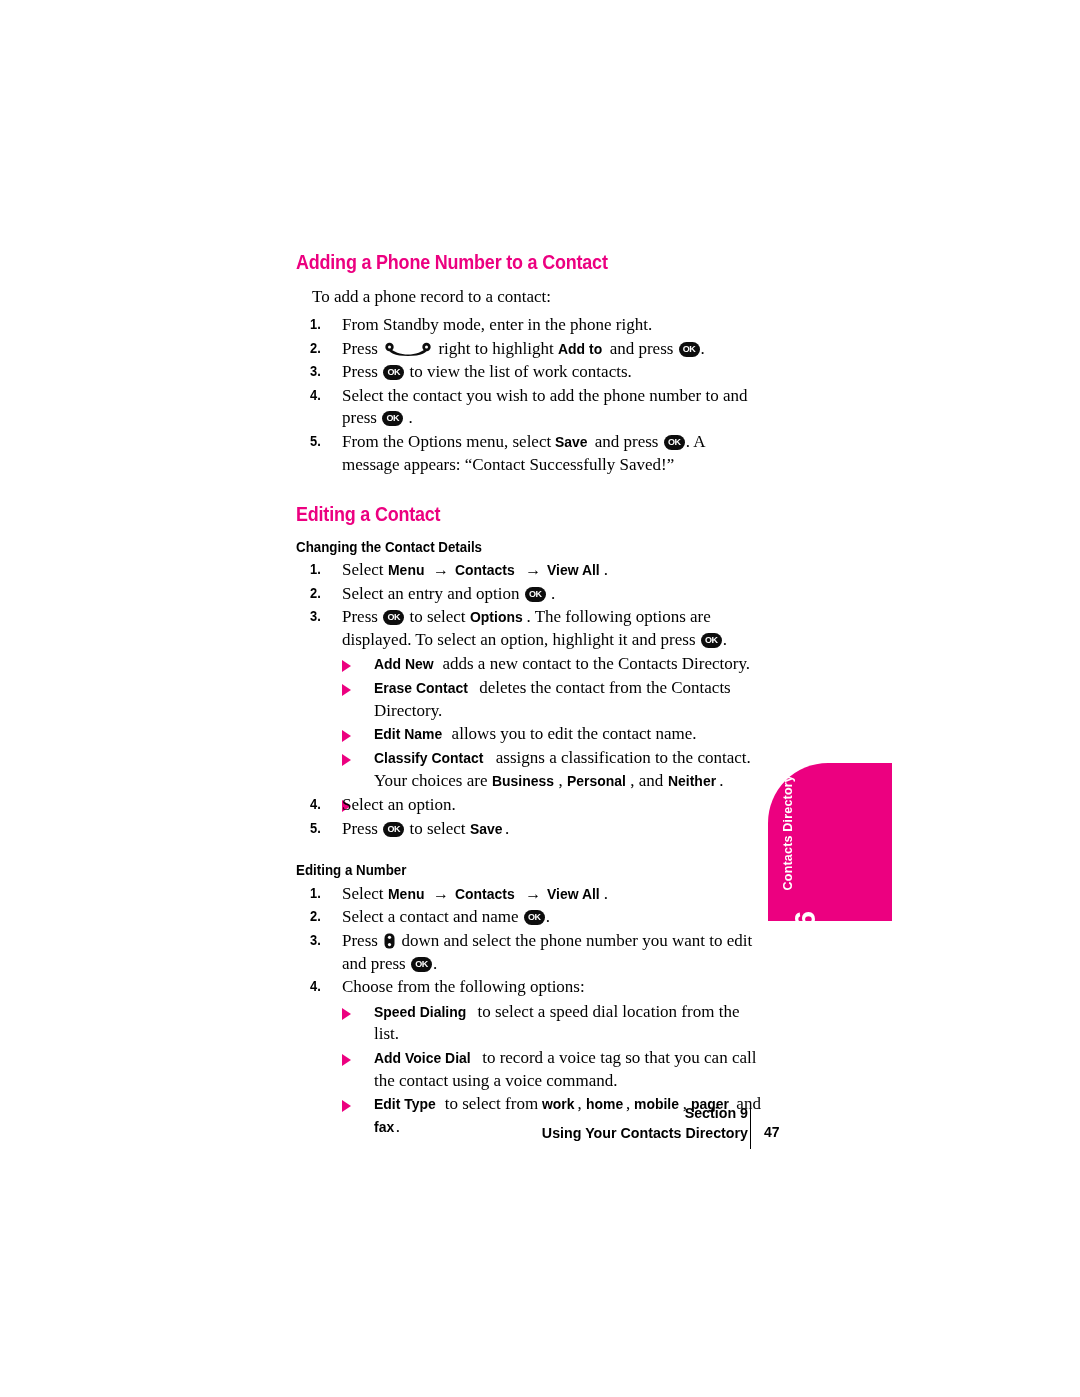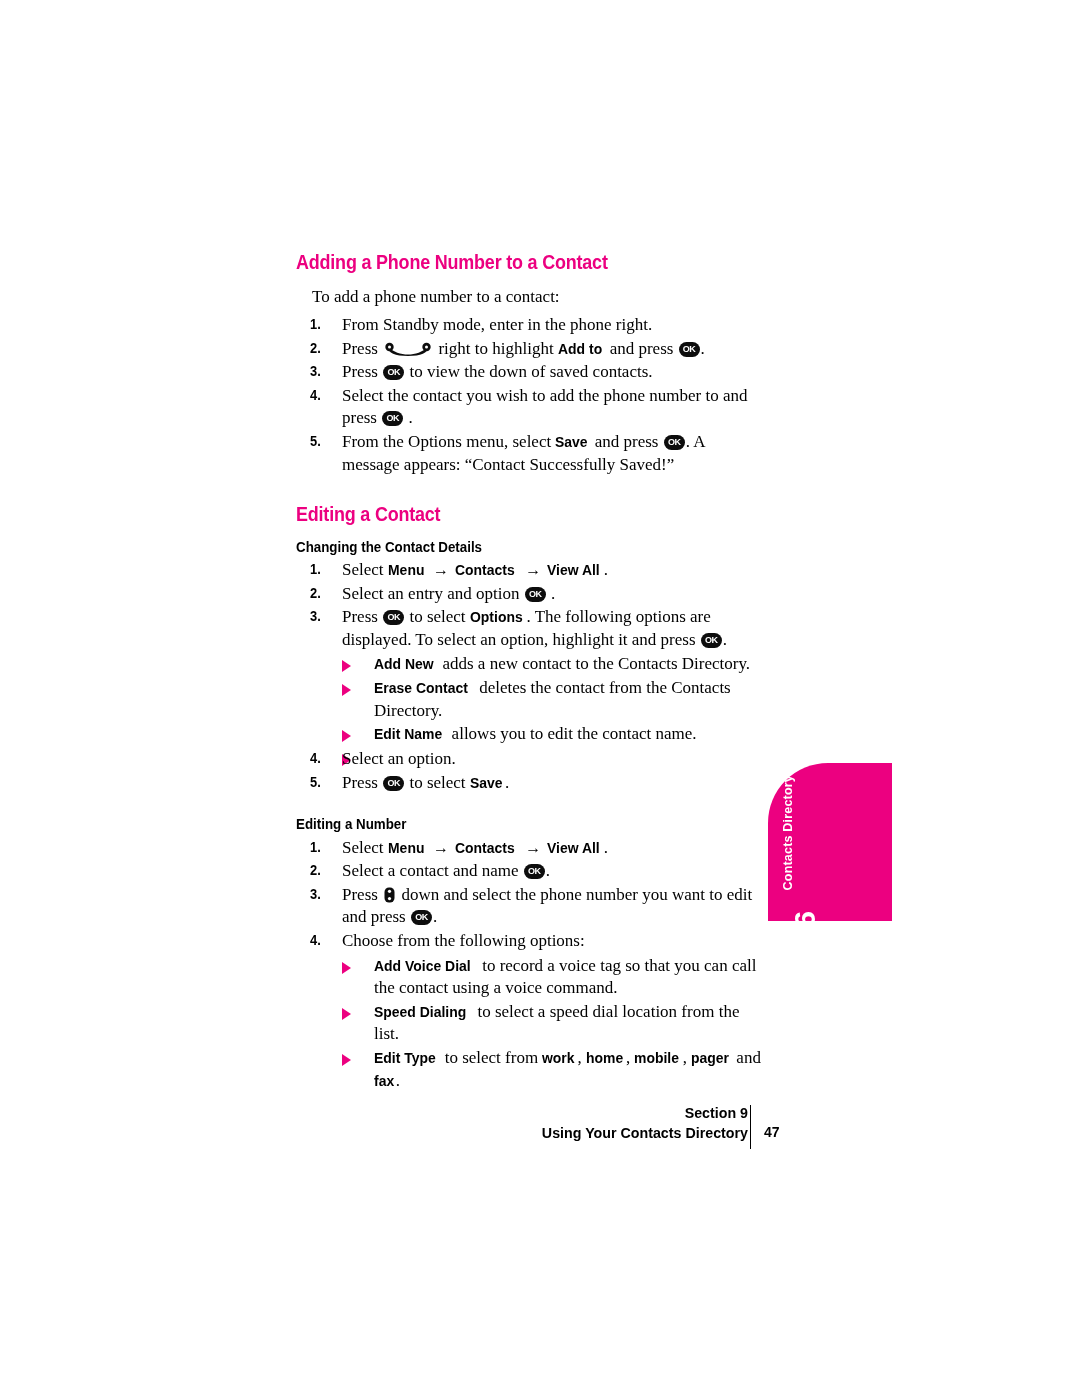--- a/index.html
+++ b/index.html
@@ -252,65 +252,66 @@
     color: #000000;
   }
 </style>
 </head>
 <body>
 
 <div id="page">
 
   <div class="content" id="content-root">
       <div class="h1">Adding a Phone Number to a Contact</div>
-      <div class="lead">To add a phone number to a contact:</div>
+      <div class="lead">To add a phone record to a contact:</div>
       <ol class="steps">
         <li><span class="num">1.</span><span><span>From Standby mode, enter in the phone right.</span></span></li>
         <li><span class="num">2.</span><span><span>Press </span><span class="key-nav"><svg width="46" height="15" viewBox="0 0 46 15">
                 <path d="M3 5 C14 15, 32 15, 43 5 C43 11, 36 14, 23 14 C10 14, 3 11, 3 5 Z" fill="#0d0d0d"></path>
                 <circle cx="4.5" cy="5" r="4.2" fill="#0d0d0d"></circle>
                 <circle cx="41.5" cy="5" r="4.2" fill="#0d0d0d"></circle>
                 <circle cx="4.5" cy="5" r="1.5" fill="#ffffff"></circle>
                 <circle cx="41.5" cy="5" r="1.5" fill="#ffffff"></circle>
               </svg></span><span> right to highlight </span><span class="b">Add to</span><span> and press </span><span class="key-ok"></span><span>.</span></span></li>
-        <li><span class="num">3.</span><span><span>Press </span><span class="key-ok"></span><span> to view the down of saved contacts.</span></span></li>
+        <li><span class="num">3.</span><span><span>Press </span><span class="key-ok"></span><span> to view the list of work contacts.</span></span></li>
         <li><span class="num">4.</span><span><span>Select the contact you wish to add the phone number to and press </span><span class="key-ok"></span><span> .</span></span></li>
         <li><span class="num">5.</span><span><span>From the Options menu, select </span><span class="b">Save</span><span> and press </span><span class="key-ok"></span><span>. A message appears: “Contact Successfully Saved!”</span></span></li>
       </ol>
       <div class="h1 second">Editing a Contact</div>
       <div class="h2">Changing the Contact Details</div>
       <ol class="steps">
         <li><span class="num">1.</span><span><span>Select </span><span class="b">Menu</span><span class="arrow"> → </span><span class="b">Contacts</span><span class="arrow"> → </span><span class="b">View All</span><span>.</span></span></li>
         <li><span class="num">2.</span><span><span>Select an entry and option </span><span class="key-ok"></span><span> .</span></span></li>
         <li><span class="num">3.</span><span><span>Press </span><span class="key-ok"></span><span> to select </span><span class="b">Options</span><span>. The following options are displayed. To select an option, highlight it and press </span><span class="key-ok"></span><span>.</span></span></li>
       </ol>
       <ul class="bullets">
         <li><span class="tri"></span><span><span class="b">Add New</span><span> adds a new contact to the Contacts Directory.</span></span></li>
         <li><span class="tri"></span><span><span class="b">Erase Contact</span><span> deletes the contact from the Contacts Directory.</span></span></li>
         <li><span class="tri"></span><span><span class="b">Edit Name</span><span> allows you to edit the contact name.</span></span></li>
+        <li><span class="tri"></span><span><span class="b">Classify Contact</span><span> assigns a classification to the contact. Your choices are </span><span class="b">Business</span><span>, </span><span class="b">Personal</span><span>, and </span><span class="b">Neither</span><span>.</span></span></li>
         <li><span class="tri"></span></li>
       </ul>
       <ol class="steps">
         <li><span class="num">4.</span><span><span>Select an option.</span></span></li>
         <li><span class="num">5.</span><span><span>Press </span><span class="key-ok"></span><span> to select </span><span class="b">Save</span><span>.</span></span></li>
       </ol>
       <div class="h2 spaced">Editing a Number</div>
       <ol class="steps">
         <li><span class="num">1.</span><span><span>Select </span><span class="b">Menu</span><span class="arrow"> → </span><span class="b">Contacts</span><span class="arrow"> → </span><span class="b">View All</span><span>.</span></span></li>
         <li><span class="num">2.</span><span><span>Select a contact and name </span><span class="key-ok"></span><span>.</span></span></li>
         <li><span class="num">3.</span><span><span>Press </span><span class="key-updown"><svg width="11" height="16" viewBox="0 0 11 16">
                 <rect x="0.5" y="0.5" width="10" height="15" rx="4.5" fill="#0d0d0d"></rect>
                 <circle cx="5.5" cy="4.3" r="1.6" fill="#ffffff"></circle>
                 <circle cx="5.5" cy="11.6" r="1.6" fill="#ffffff"></circle>
               </svg></span><span> down and select the phone number you want to edit and press </span><span class="key-ok"></span><span>.</span></span></li>
         <li><span class="num">4.</span><span><span>Choose from the following options:</span></span></li>
       </ol>
       <ul class="bullets">
+        <li><span class="tri"></span><span><span class="b">Speed Dialing</span><span> to select a speed dial location from the list.</span></span></li>
         <li><span class="tri"></span><span><span class="b">Add Voice Dial</span><span> to record a voice tag so that you can call the contact using a voice command.</span></span></li>
-        <li><span class="tri"></span><span><span class="b">Speed Dialing</span><span> to select a speed dial location from the list.</span></span></li>
         <li><span class="tri"></span><span><span class="b">Edit Type</span><span> to select from </span><span class="b">work</span><span>, </span><span class="b">home</span><span>, </span><span class="b">mobile</span><span>, </span><span class="b">pager</span><span> and </span><span class="b">fax</span><span>.</span></span></li>
       </ul>
     </div>
 
   <div id="side-tab">
     <div class="tab-title">Contacts Directory</div>
     <div class="tab-num">9</div>
   </div>
 
   <div id="footer">

